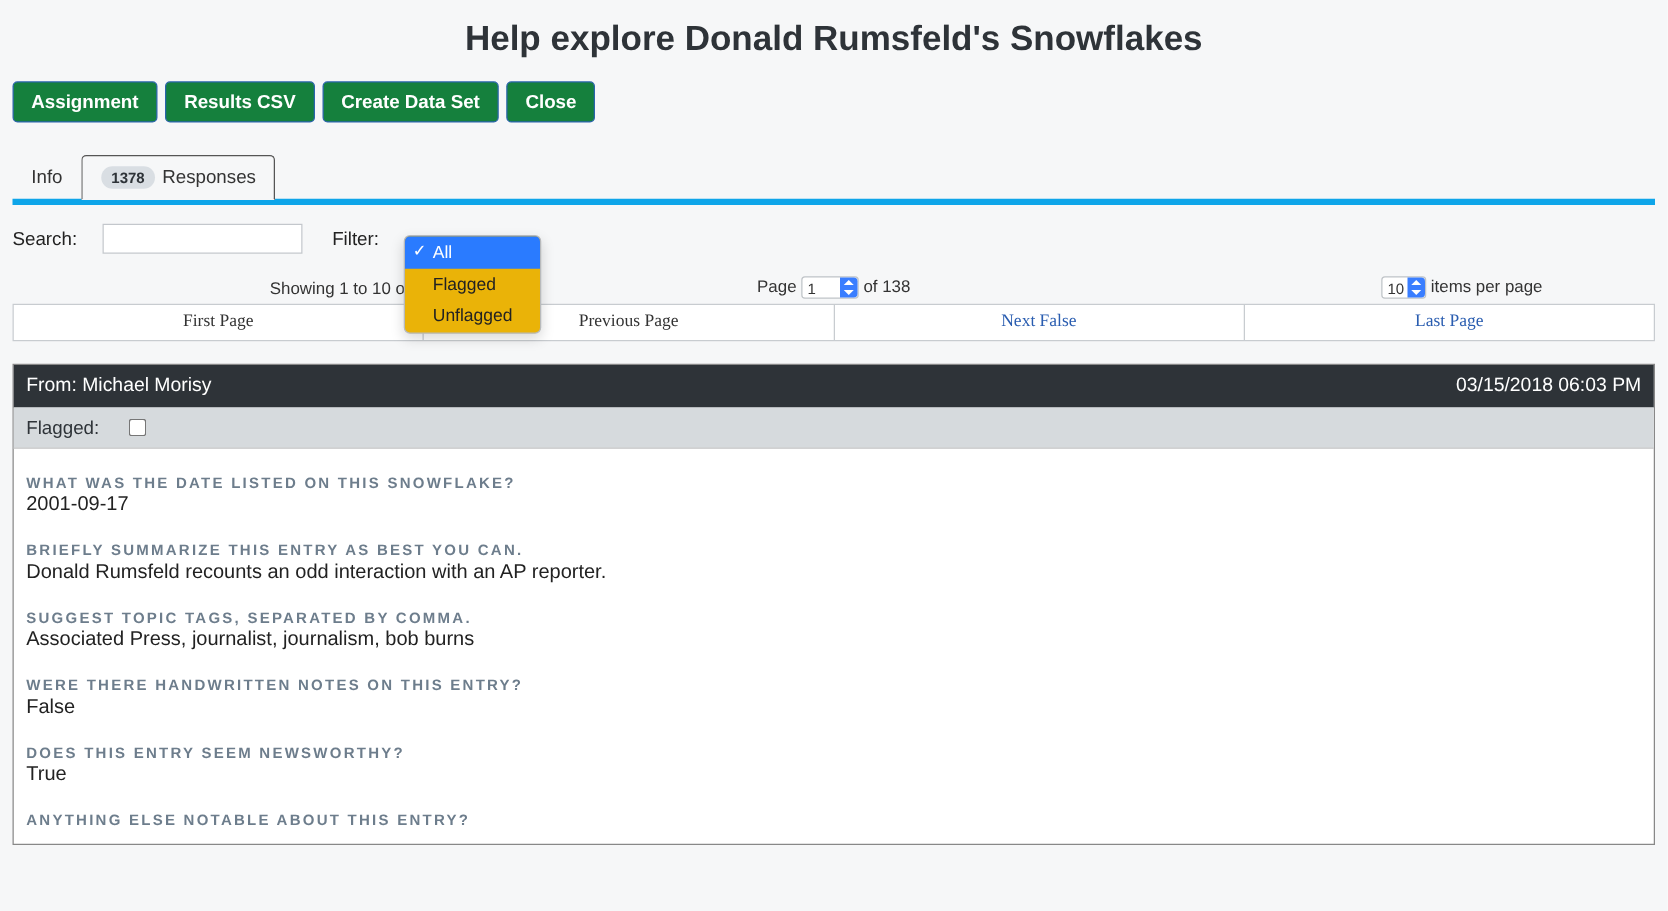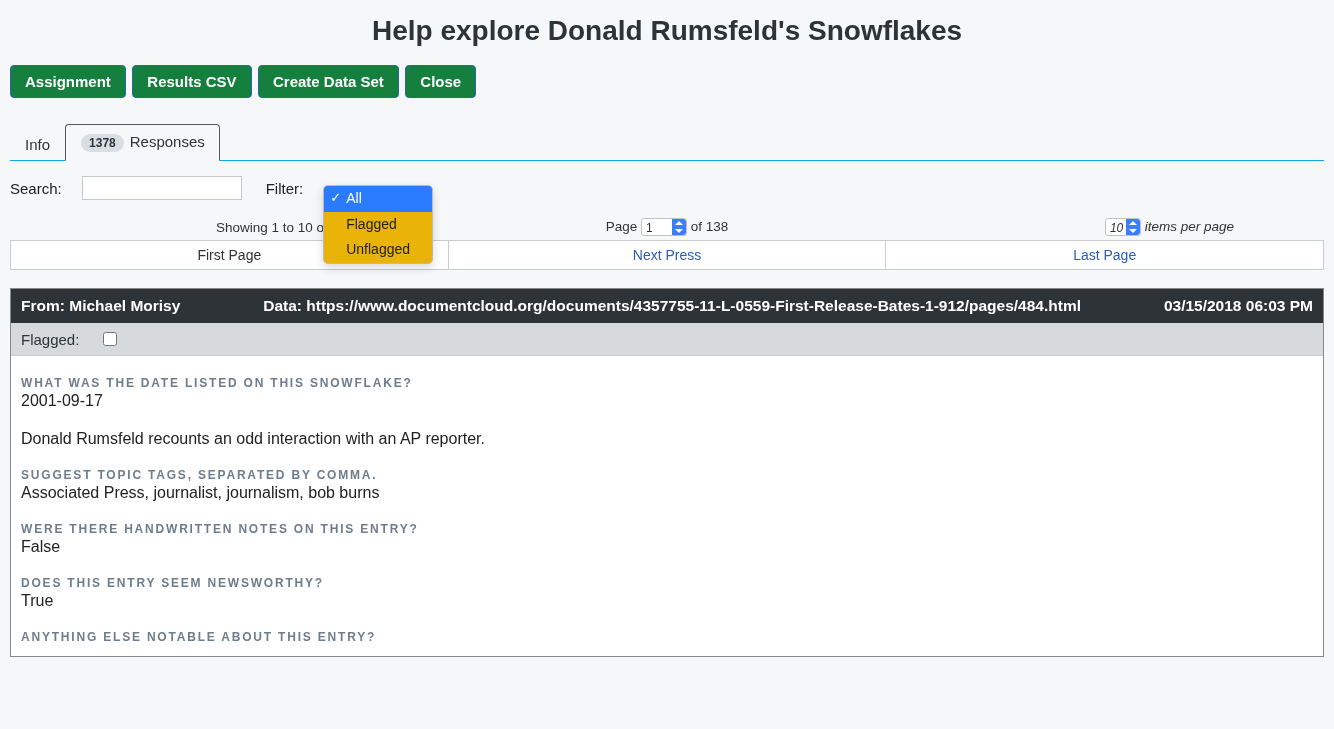--- a/index.html
+++ b/index.html
@@ -30,22 +30,22 @@
     font-weight: 600;
     font-size: 15px;
     padding: 7px 14px;
     border: 1px solid #2a64ab;
     border-radius: 4px;
     margin-right: 2px;
     cursor: pointer;
   }
   .tabs {
     display: flex;
-    align-items: flex-end;
-    border-bottom: 1px solid #0ea5e9;
+    align-items: flex-start;
+    border-bottom: 5px solid #0ea5e9;
     margin-bottom: 15px;
   }
   .tab {
     padding: 8px 14px;
     font-size: 15px;
     color: #333;
     cursor: pointer;
     border: 1px solid transparent;
     border-bottom: none;
     position: relative;
@@ -126,21 +126,21 @@
   .pager-row {
     display: flex;
     align-items: center;
     justify-content: space-between;
     font-size: 13.5px;
     color: #333;
     margin-bottom: 4px;
   }
   .pager-left { width: 33%; text-align: center; padding-left: 90px; }
   .pager-center { width: 33%; text-align: center; }
-  .pager-right { width: 33%; text-align: right; padding-right: 90px; font-style: italic; }
+  .pager-right { width: 33%; text-align: right; padding-right: 90px; }
   .numbox {
     display: inline-block;
     width: 46px;
     height: 18px;
     border: 1px solid #bfc3c7;
     border-radius: 3px;
     background: #fff;
     position: relative;
     vertical-align: middle;
     font-size: 12px;
@@ -166,40 +166,41 @@
     border-right: 4px solid transparent;
   }
   .numbox .stepper::before { top: 2px; border-bottom: 4px solid #fff; }
   .numbox .stepper::after  { bottom: 2px; border-top: 4px solid #fff; }
   .numbox.small { width: 36px; }
   .nav-table {
     display: flex;
     border: 1px solid #c8ccd0;
     background: #fff;
     margin-bottom: 18px;
+    font-family: Liberation Serif, serif;
   }
   .nav-cell {
     flex: 1;
     text-align: center;
     padding: 6px 0;
     font-size: 14px;
     border-right: 1px solid #c8ccd0;
     cursor: pointer;
   }
   .nav-cell:last-child { border-right: none; }
   .nav-cell.link { color: #2a5db0; }
   .nav-cell.disabled { color: #333; cursor: default; }
   .response-card { border: 1px solid #888; background: #fff; }
   .card-header {
     display: flex;
     justify-content: space-between;
     align-items: center;
     background: #2e3338;
     color: #fff;
-    font-weight: 700;
+    font-weight: 400;
     font-size: 15.5px;
     padding: 8px 10px;
   }
   .card-header .from { white-space: nowrap; }
   .card-header .data-url {
     flex: 1;
     text-align: center;
     padding: 0 10px;
     overflow: hidden;
     text-overflow: ellipsis;
@@ -273,46 +274,44 @@
       <span>of 138</span>
     </div>
     <div class="pager-right">
       <span class="numbox small"><span>10</span><span class="stepper"></span></span>
       <span>items per page</span>
     </div>
   </div>
 
   <div class="nav-table">
     <div class="nav-cell disabled">First Page</div>
-    <div class="nav-cell link">Next Press</div>
+    <div class="nav-cell disabled">Previous Page</div>
+    <div class="nav-cell link">Next False</div>
     <div class="nav-cell link">Last Page</div>
   </div>
 
   <div class="response-card">
     <div class="card-header">
       <div class="from">
         <span>From:</span>
         <span>Michael Morisy</span>
       </div>
-      <div class="data-url">
-        <span>Data:</span>
-        <span>https://www.documentcloud.org/documents/4357755-11-L-0559-First-Release-Bates-1-912/pages/484.html</span>
-      </div>
       <div class="ts">03/15/2018 06:03 PM</div>
     </div>
     <div class="flagged-row">
       <span>Flagged:</span>
       <input type="checkbox" style="">
     </div>
     <div class="qa-body">
       <div class="qa-block">
         <div class="qa-question">WHAT WAS THE DATE LISTED ON THIS SNOWFLAKE?</div>
         <div class="qa-answer">2001-09-17</div>
       </div>
       <div class="qa-block">
+        <div class="qa-question">BRIEFLY SUMMARIZE THIS ENTRY AS BEST YOU CAN.</div>
         <div class="qa-answer">Donald Rumsfeld recounts an odd interaction with an AP reporter.</div>
       </div>
       <div class="qa-block">
         <div class="qa-question">SUGGEST TOPIC TAGS, SEPARATED BY COMMA.</div>
         <div class="qa-answer">Associated Press, journalist, journalism, bob burns</div>
       </div>
       <div class="qa-block">
         <div class="qa-question">WERE THERE HANDWRITTEN NOTES ON THIS ENTRY?</div>
         <div class="qa-answer">False</div>
       </div>

